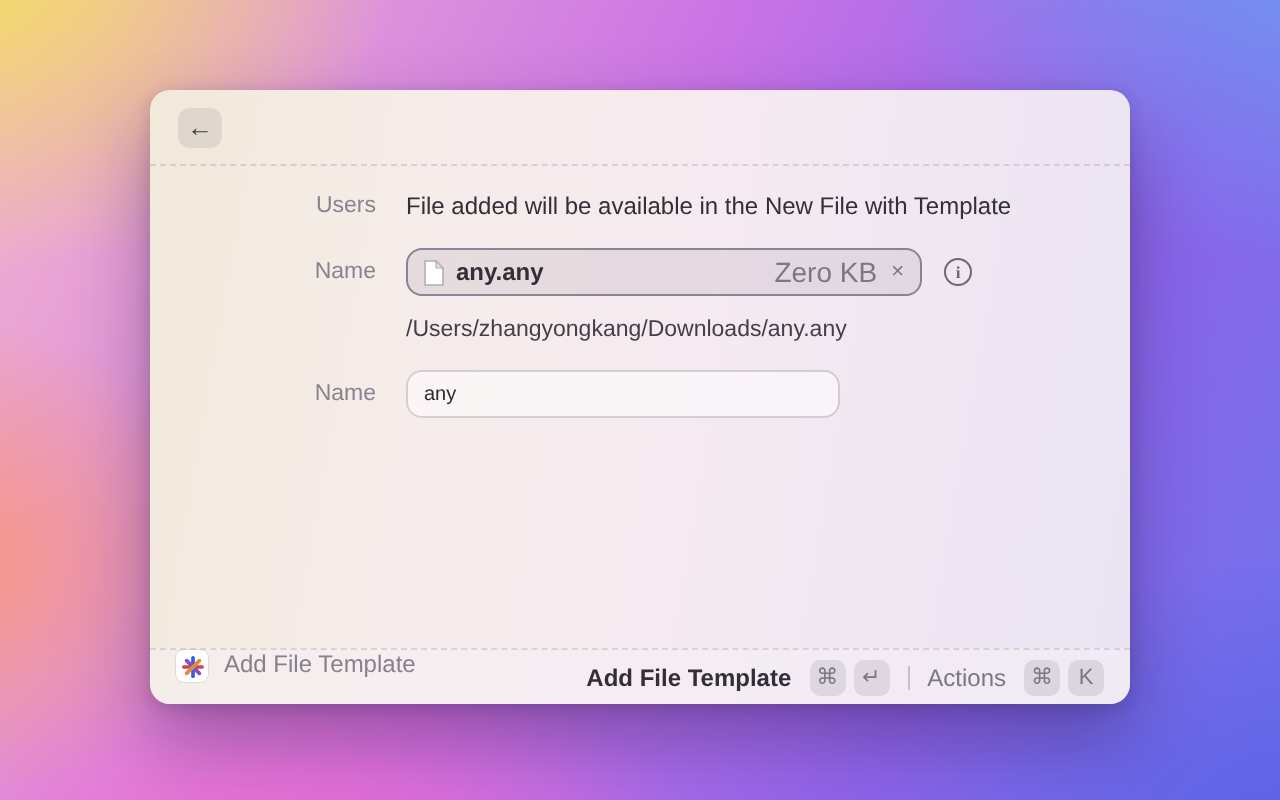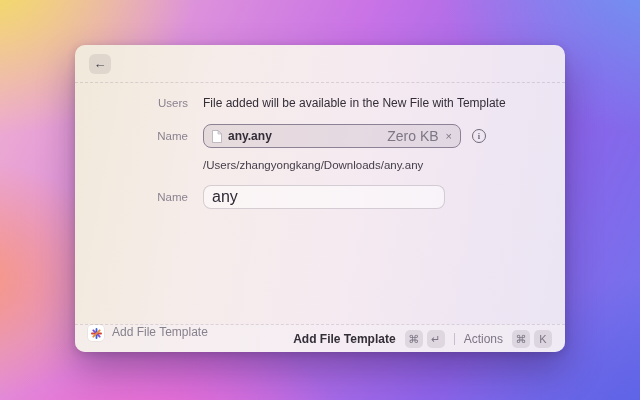--- a/index.html
+++ b/index.html
@@ -65,24 +65,24 @@
   .info-button {
     width: 14px; height: 14px; border-radius: 50%;
     border: 1.2px solid #6e6876; background: transparent; cursor: pointer;
     color: #6e6876; font-size: 8.5px; font-weight: bold; line-height: 1;
     display: flex; align-items: center; justify-content: center;
     font-family: "Liberation Serif", serif;
   }
   .row-path { margin-bottom: 13px; }
   .file-path { font-size: 11.5px; color: #433e4a; line-height: 14px; }
   .name-input {
-    width: 242px; height: 24px;
+    width: 217px; height: 24px;
     border: 1px solid rgba(100,85,105,0.25); border-radius: 8px;
     background: rgba(255,255,255,0.5);
-    font-size: 16px; color: #2f2a35; padding: 0 8px;
+    font-size: 10px; color: #2f2a35; padding: 0 8px;
     outline: none; font-family: "Liberation Sans", sans-serif;
   }
   .win-footer {
     height: 28px; flex: 0 0 28px;
     border-top: 1px dashed rgba(100,80,100,0.18);
     background: rgba(246,242,246,0.45);
     border-radius: 0 0 10px 10px;
     display: flex; 
     padding: 0 13px; font-size: 12px;
   }

